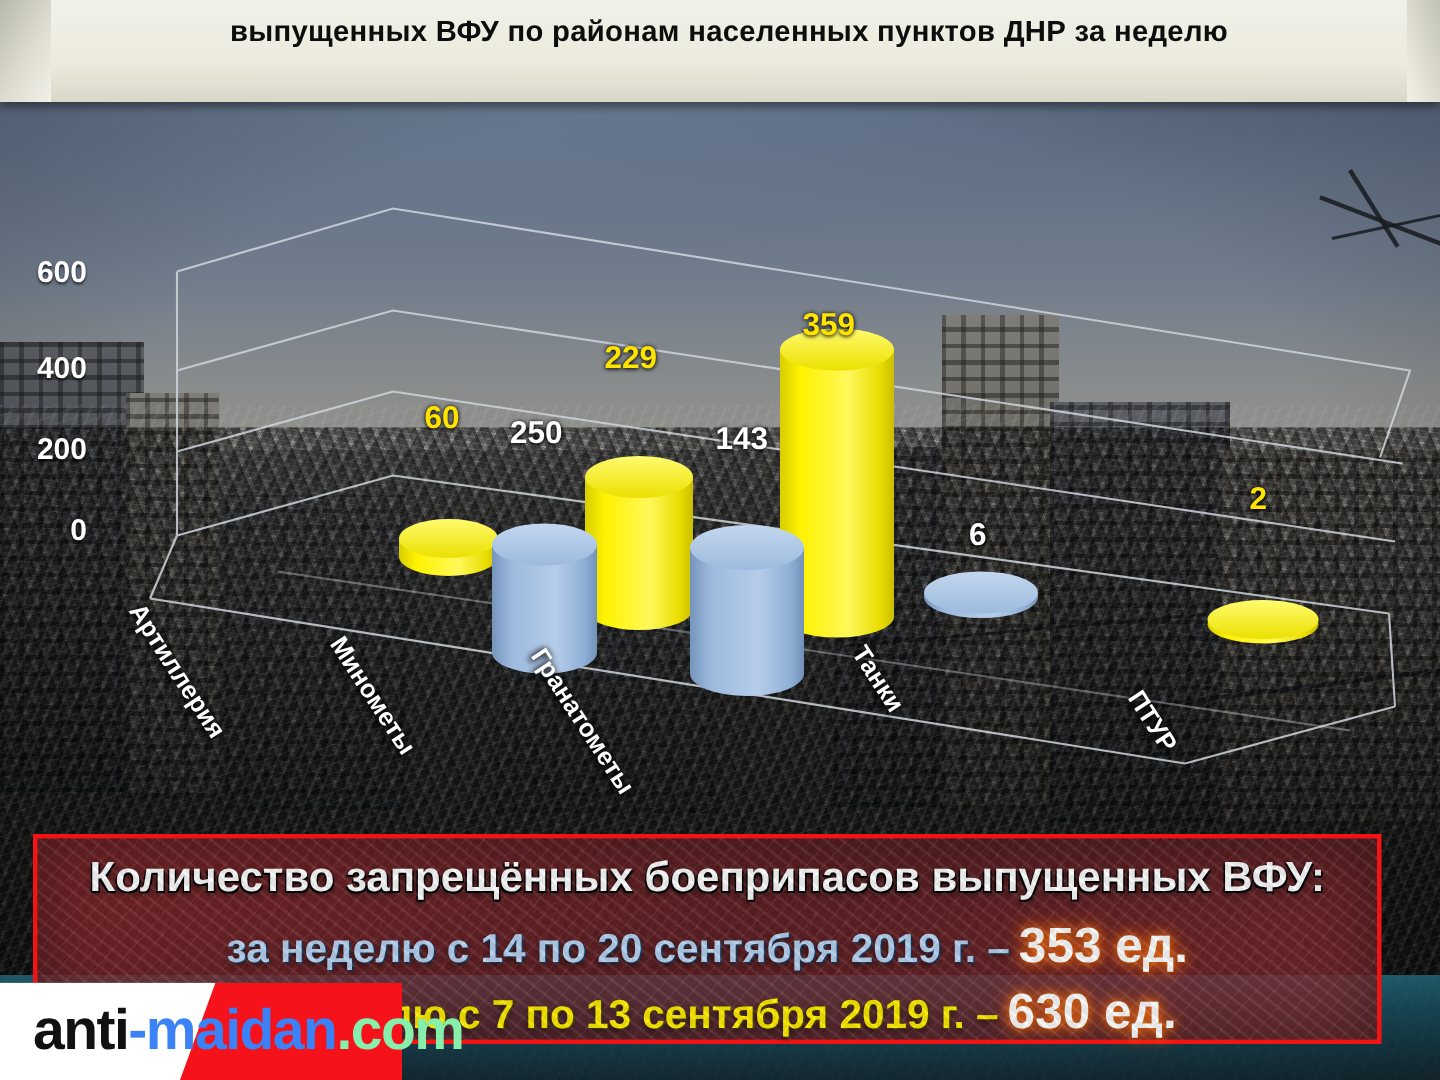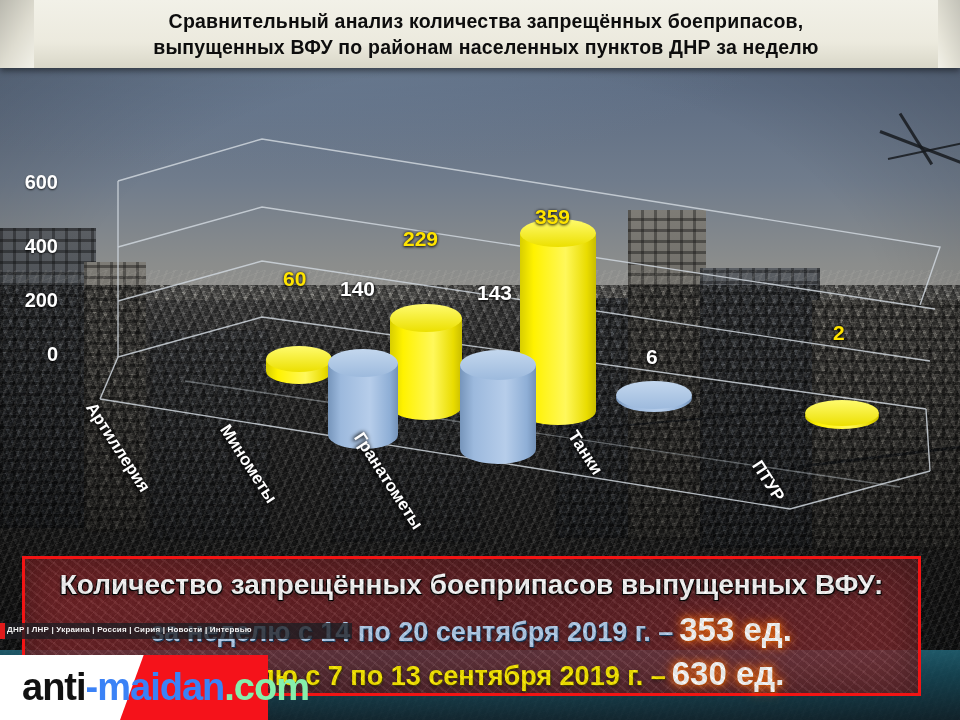--- a/index.html
+++ b/index.html
@@ -190,21 +190,20 @@
     <div class="wire" style="left:560px;top:430px;width:260px;height:2px;transform:rotate(-5deg);"></div>
 
     <div class="tex-a"></div>
     <div class="tex-b"></div>
     <div class="teal-strip"></div>
     <div class="bg-vig"></div>
   </div>
 
   <div class="header">
     <div class="header-title">
-      <span>Сравнительный анализ количества запрещённых боеприпасов,</span>
       <span class="l2">выпущенных ВФУ по районам населенных пунктов ДНР за неделю</span>
     </div>
   </div>
 
   <div class="chart">
 
     <svg class="chart-svg" viewBox="0 0 960 470">
       <defs>
         <linearGradient id="gy" x1="0" y1="0" x2="1" y2="0">
           <stop offset="0%" stop-color="#d8ce00"></stop>
@@ -286,21 +285,21 @@
         <ellipse cx="654" cy="286" rx="38" ry="14" fill="url(#gbt)"></ellipse>
       </g>
     </svg>
 
     <div class="ytick" style="left:-14px;top:62px;">600</div>
     <div class="ytick" style="left:-14px;top:126px;">400</div>
     <div class="ytick" style="left:-14px;top:180px;">200</div>
     <div class="ytick" style="left:-14px;top:234px;">0</div>
 
     <div class="dlabel y" style="left:283px;top:158px;">60</div>
-    <div class="dlabel b" style="left:340px;top:168px;">140</div>
+    <div class="dlabel b" style="left:340px;top:168px;">250</div>
     <div class="dlabel y" style="left:403px;top:118px;">229</div>
     <div class="dlabel b" style="left:477px;top:172px;">143</div>
     <div class="dlabel y" style="left:535px;top:96px;">359</div>
     <div class="dlabel b" style="left:646px;top:236px;">6</div>
     <div class="dlabel y" style="left:833px;top:212px;">2</div>
 
     <div class="catlabel" style="left:98px;top:290px;transform:rotate(57deg);">Артиллерия</div>
     <div class="catlabel" style="left:232px;top:312px;transform:rotate(57deg);">Минометы</div>
     <div class="catlabel" style="left:366px;top:320px;transform:rotate(57deg);">Гранатометы</div>
     <div class="catlabel" style="left:580px;top:318px;transform:rotate(57deg);">Танки</div>
@@ -310,23 +309,20 @@
   <div class="redpanel">
     <div class="rl rl1">Количество запрещённых боеприпасов выпущенных ВФУ:</div>
     <div class="rl rl2">
       <span class="part">за неделю с 14 по 20 сентября 2019 г. –</span><span class="num">353 ед.</span>
     </div>
     <div class="rl rl3">
       <span class="part">за неделю с 7 по 13 сентября 2019 г. –</span><span class="num">630 ед.</span>
     </div>
   </div>
 
-  <div class="navbar">
-    <div class="navtext">ДНР | ЛНР | Украина | Россия | Сирия | Новости | Интервью</div>
-  </div>
 
   <div class="logo">
     <div class="logo-white"></div>
     <div class="logo-red"></div>
     <div class="logo-text"><span class="a">anti</span><span class="b">-maidan</span><span class="c">.com</span></div>
   </div>
 
 </div>
 
 </body></html>

